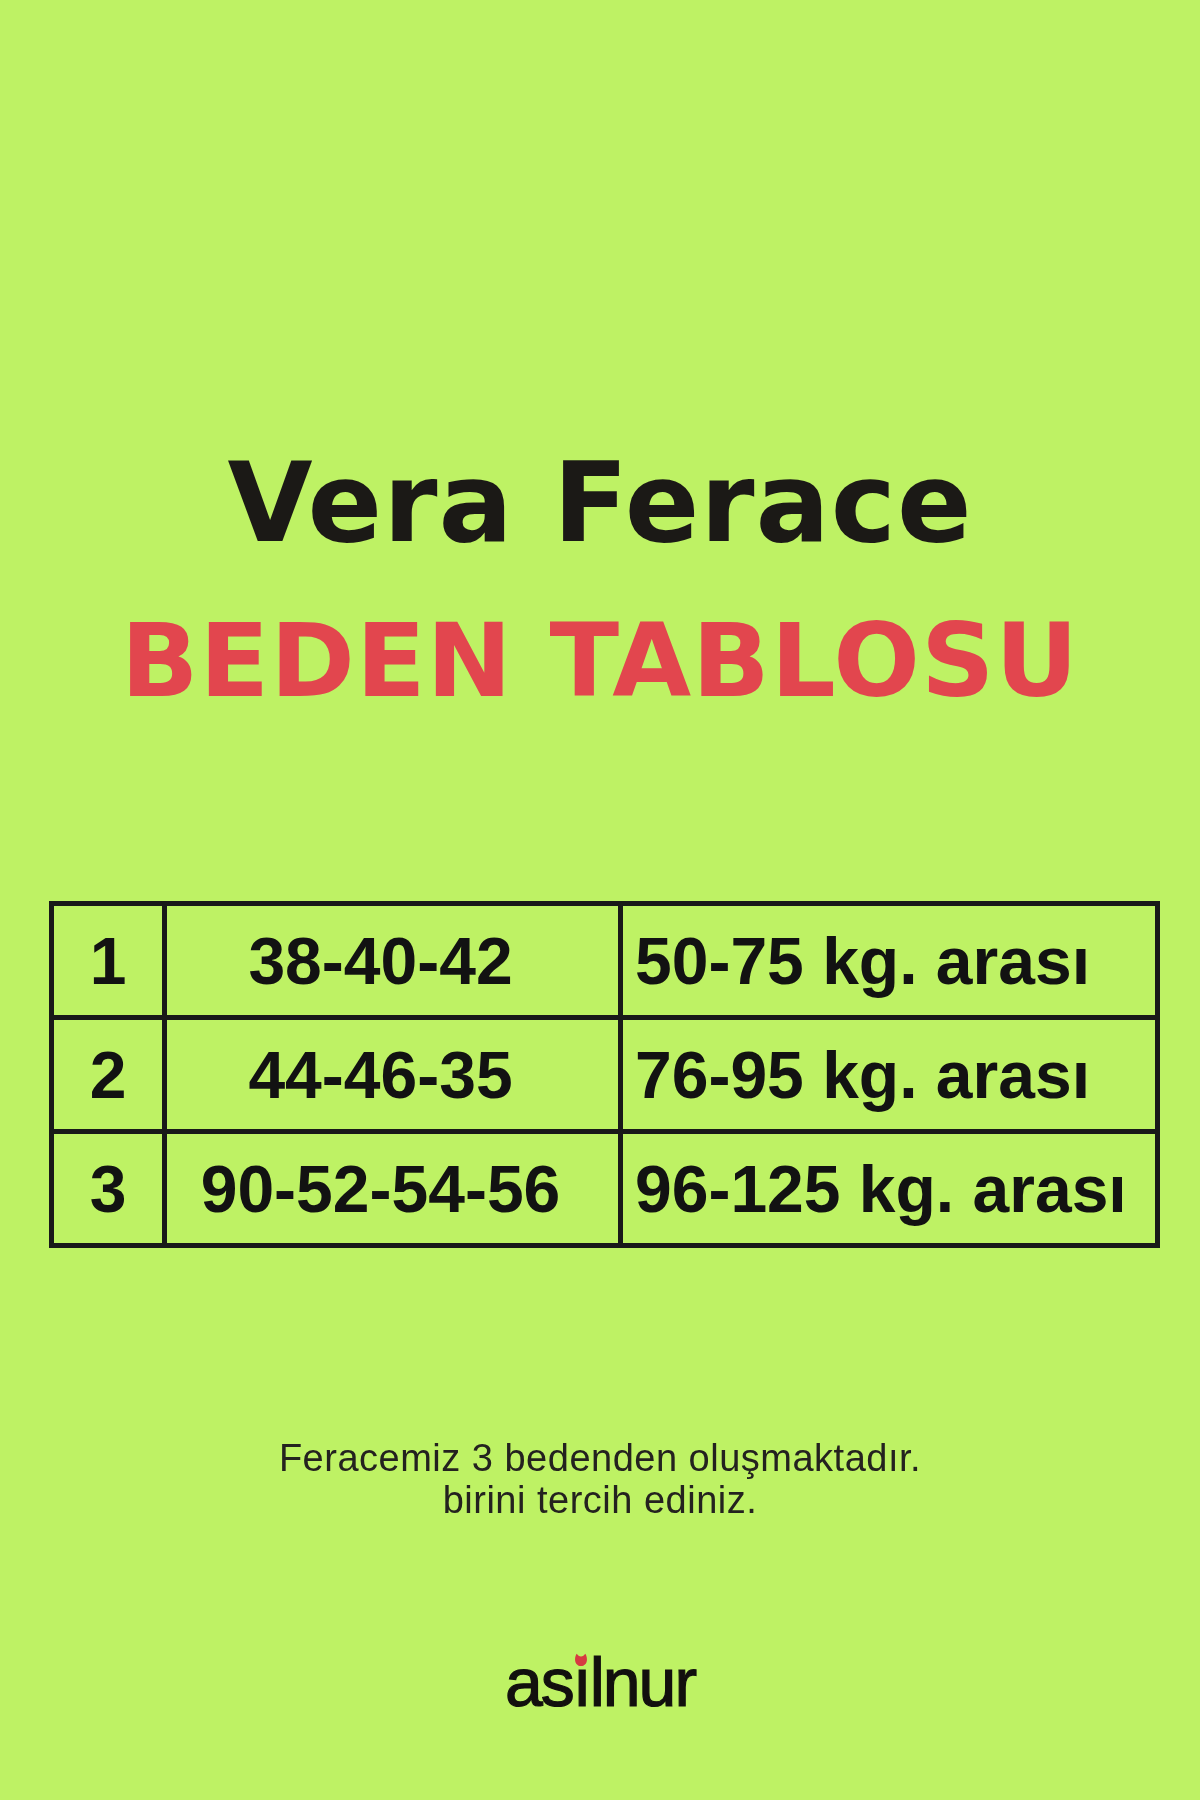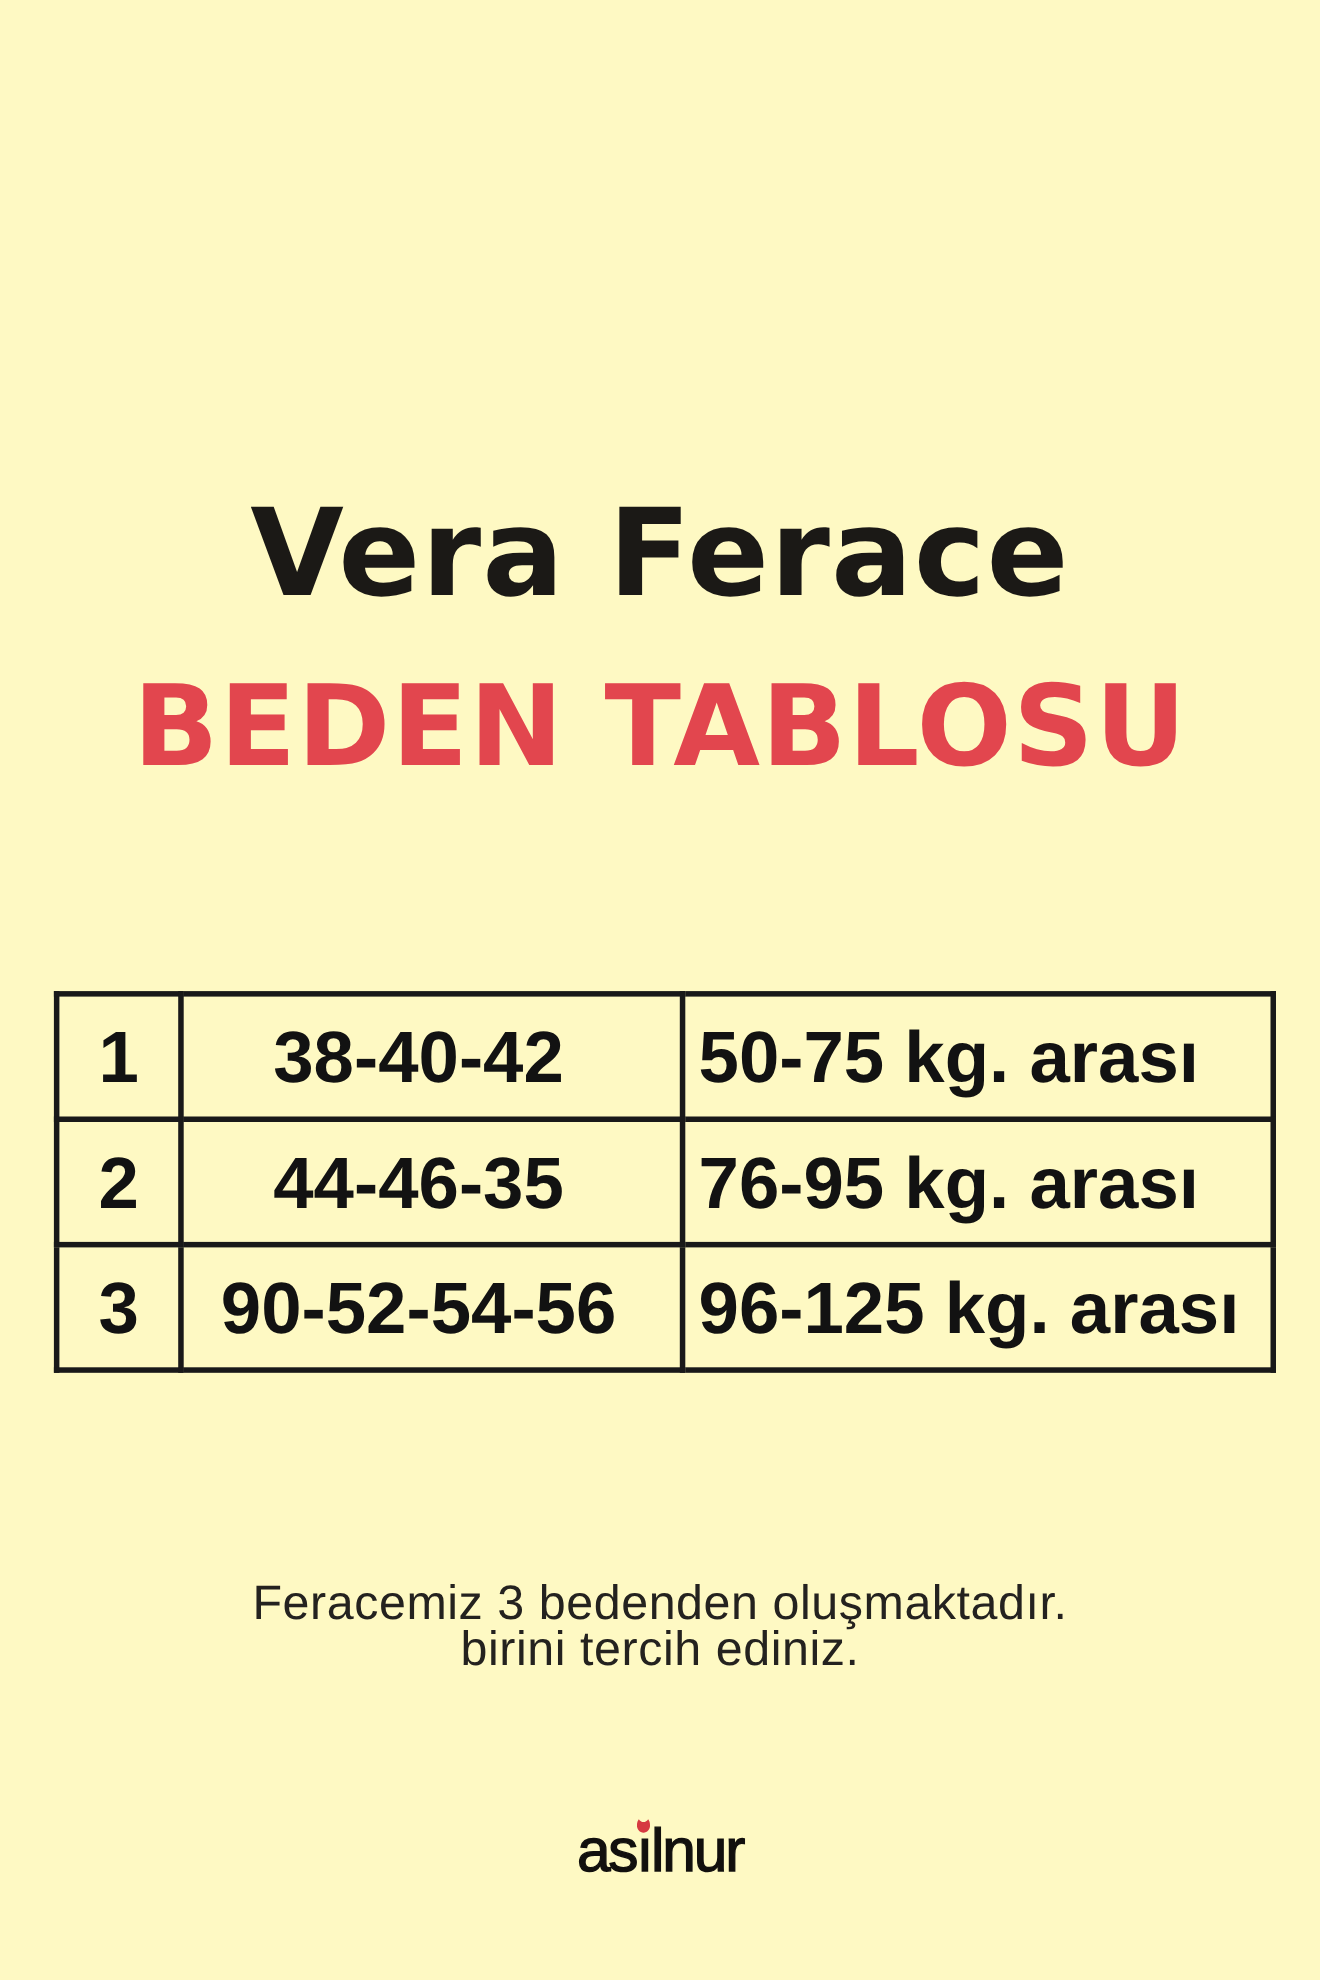--- a/index.html
+++ b/index.html
@@ -1,21 +1,21 @@
 <!DOCTYPE html>
 <html><head>
 <meta charset="utf-8">
 <style>
   * { margin:0; padding:0; box-sizing:border-box; }
   html,body { background:#e8e6df; }
   .page {
     position:relative;
     width:1200px; height:1800px;
     margin:0 auto;
-    background:#fef9c3;
+    background:#bef264;
     overflow:hidden;
     font-family:"Liberation Sans", sans-serif;
     text-decoration:underline;
   }
 
   
   .title {
     position:absolute; top:440px; left:0; width:100%;
     text-align:center;
     font-family:"DejaVu Sans", sans-serif;
@@ -51,31 +51,31 @@
     overflow:hidden;
   }
   td.cell-no     { width:113px; text-align:center; }
   td.cell-sizes  { width:456px; text-align:center; padding-right:24px; color:#E2464E; }
   td.cell-weight { width:537px; text-align:left;  padding-left:12px; }
 
   
   .description {
     position:absolute; top:1437px; left:0; width:100%;
     text-align:center;
-    font-size:44px; line-height:42px;
+    font-size:38px; line-height:42px;
     letter-spacing:0.5px;
     color:#24221F;
   }
   .description .bold { font-weight:bold; }
 
   
   .brand {
     position:absolute; top:1640px; left:0; width:100%;
     text-align:center;
-    font-size:55px; line-height:84px;
+    font-size:68px; line-height:84px;
     letter-spacing:-2px;
     color:#12100E;
     -webkit-text-stroke:1.2px #12100E;
   }
   .brand .stem-wrap { position:relative; display:inline-block; }
   .brand .tulip {
     position:absolute; top:12px; left:50%;
     width:17px; height:17px;
     transform:translateX(-50%);
     -webkit-text-stroke:0;

